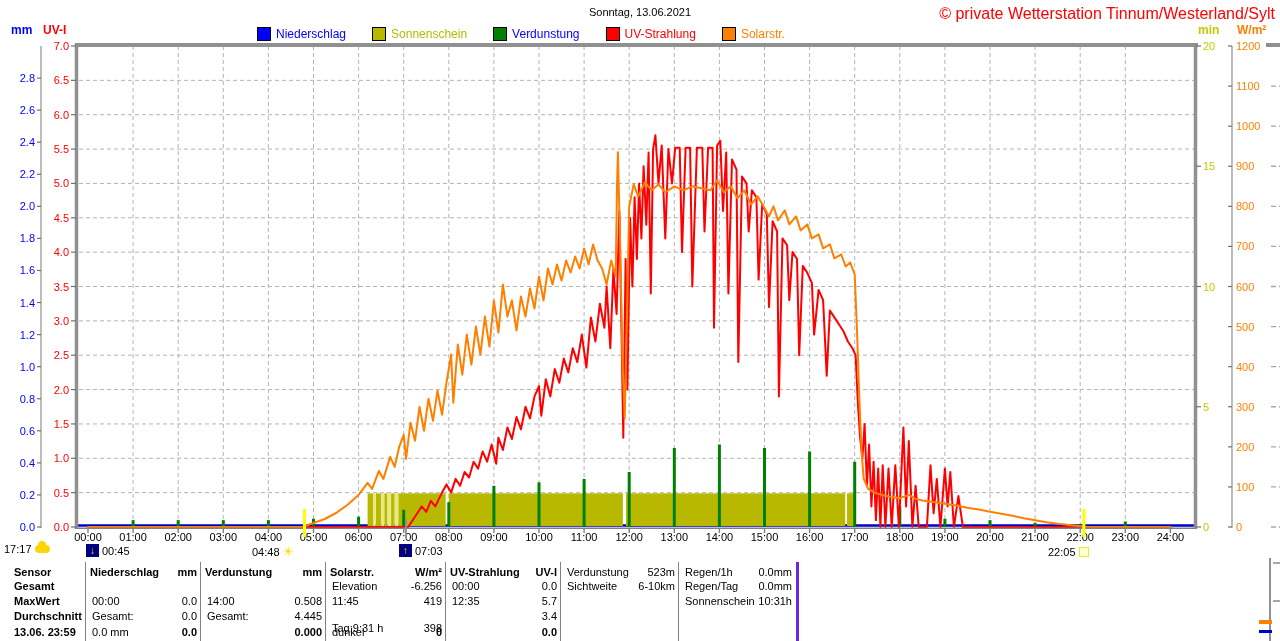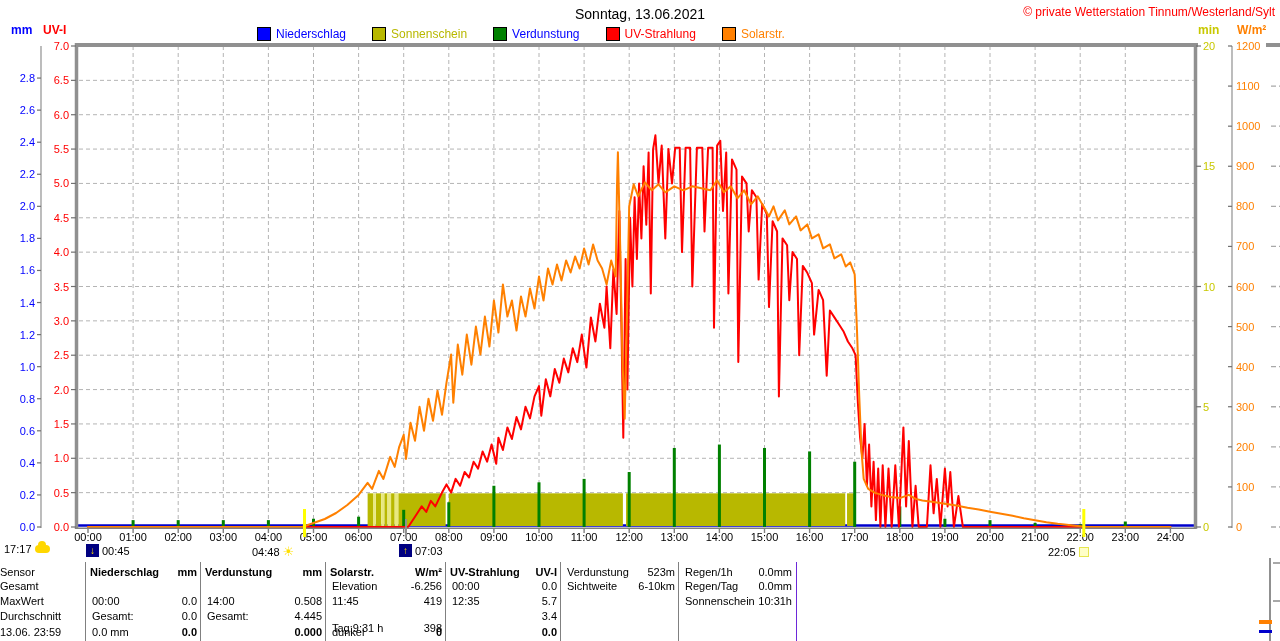--- a/index.html
+++ b/index.html
@@ -1,42 +1,42 @@
 <!DOCTYPE html>
 <html><head>
 <meta charset="utf-8">
 <style>
   html,body{margin:0;padding:0}
   body{width:1280px;height:641px;position:relative;background:#ffffff;
        font-family:"Liberation Sans",sans-serif;overflow:hidden;color:#000}
   .abs{position:absolute}
-  .title{top:6px;left:0;right:0;text-align:center;font-size:14px;color:#000}
-  .copyright{top:5px;right:5px;font-size:12px;color:#ff0000}
+  .title{top:6px;left:0;right:0;text-align:center;font-size:11px;color:#000}
+  .copyright{top:5px;right:5px;font-size:16px;color:#ff0000}
   .axhead{font-size:12px;font-weight:bold}
   .legend{top:27px;left:257px;display:flex;gap:26px;font-size:12px}
   .legend .item{display:flex;align-items:center;gap:5px}
   .sq{width:12px;height:12px;border:1px solid #000;display:inline-block}
   .markers{font-size:11px}
   .micon{width:13px;height:13px;background:#000080;color:#ffe000;font-size:10px;
          font-weight:bold;text-align:center;line-height:13px;display:inline-block}
   .sunglyph{color:#ffdf00;font-size:13px}
   .sunsetsq{width:8px;height:8px;border:1px solid #e6e650;background:#ffffc8;display:inline-block}
   .cloud{width:15px;height:8px;background:#ffd700;border-radius:4px;display:inline-block;position:relative;top:0}
   .cloud::before{content:"";position:absolute;left:3px;top:-4px;width:8px;height:8px;
                  background:#ffd700;border-radius:50%}
   .mrow{display:flex;align-items:center;gap:3px}
   
   .tcol{position:absolute;top:562px;height:79px;font-size:11px}
   .tcol.bl{border-left:1px solid #808080}
-  .tcol.br{border-right:1px solid #6d28d9}
+  .tcol.br{border-right:3px solid #6d28d9}
   .trow{position:absolute;left:0;right:0;height:15px;display:flex;
         justify-content:space-between;padding:0 4px 0 6px;white-space:nowrap}
   .trow.th{font-weight:bold;padding-left:4px}
   .b{font-weight:bold}
-  .rl{font-weight:normal;padding-left:0}
+  .rl{font-weight:bold;padding-left:14px}
   .stub{position:absolute;background:#909090}
 </style>
 </head>
 <body>
 
 <div class="abs title">Sonntag, 13.06.2021</div>
 <div class="abs copyright">© private Wetterstation Tinnum/Westerland/Sylt</div>
 
 <div class="abs axhead" style="top: 23px; left: 11px; color: rgb(0, 0, 255);">mm</div>
 <div class="abs axhead" style="top: 23px; left: 43px; color: rgb(255, 0, 0);">UV-I</div>

